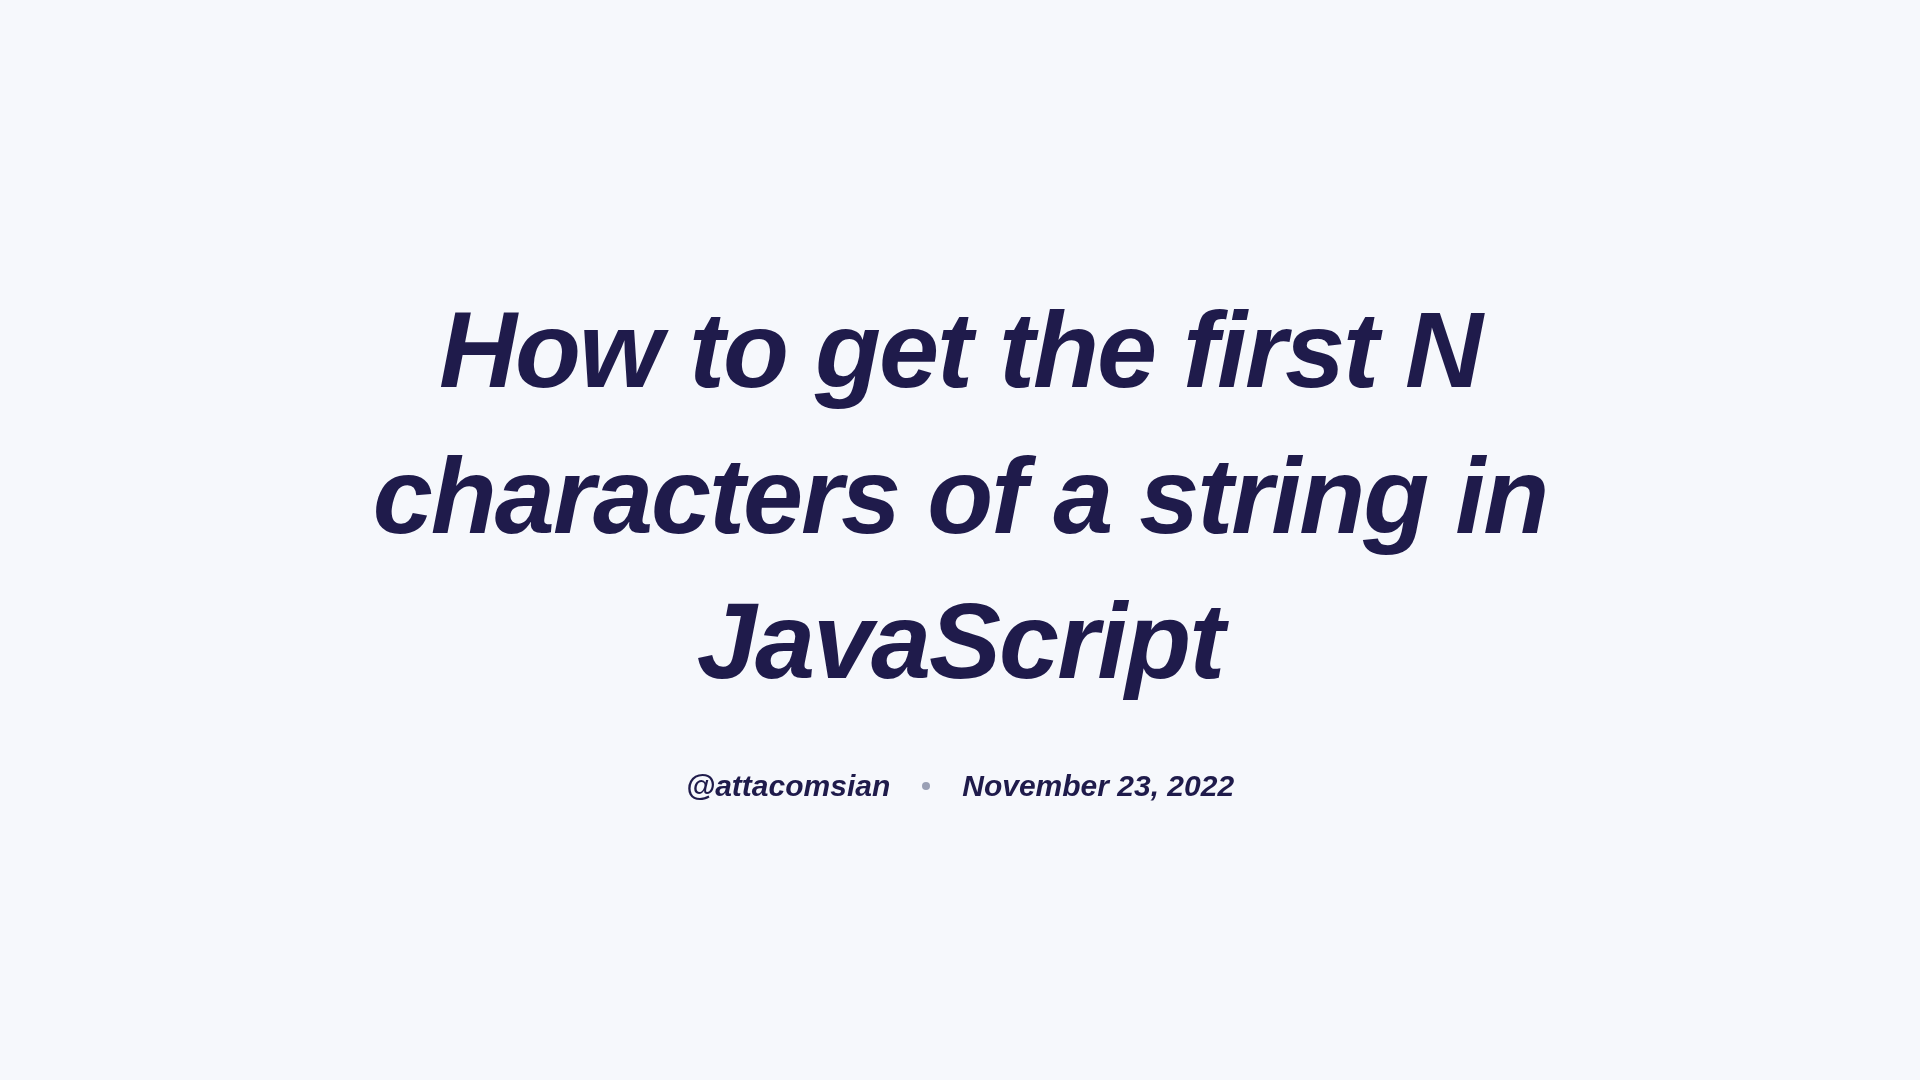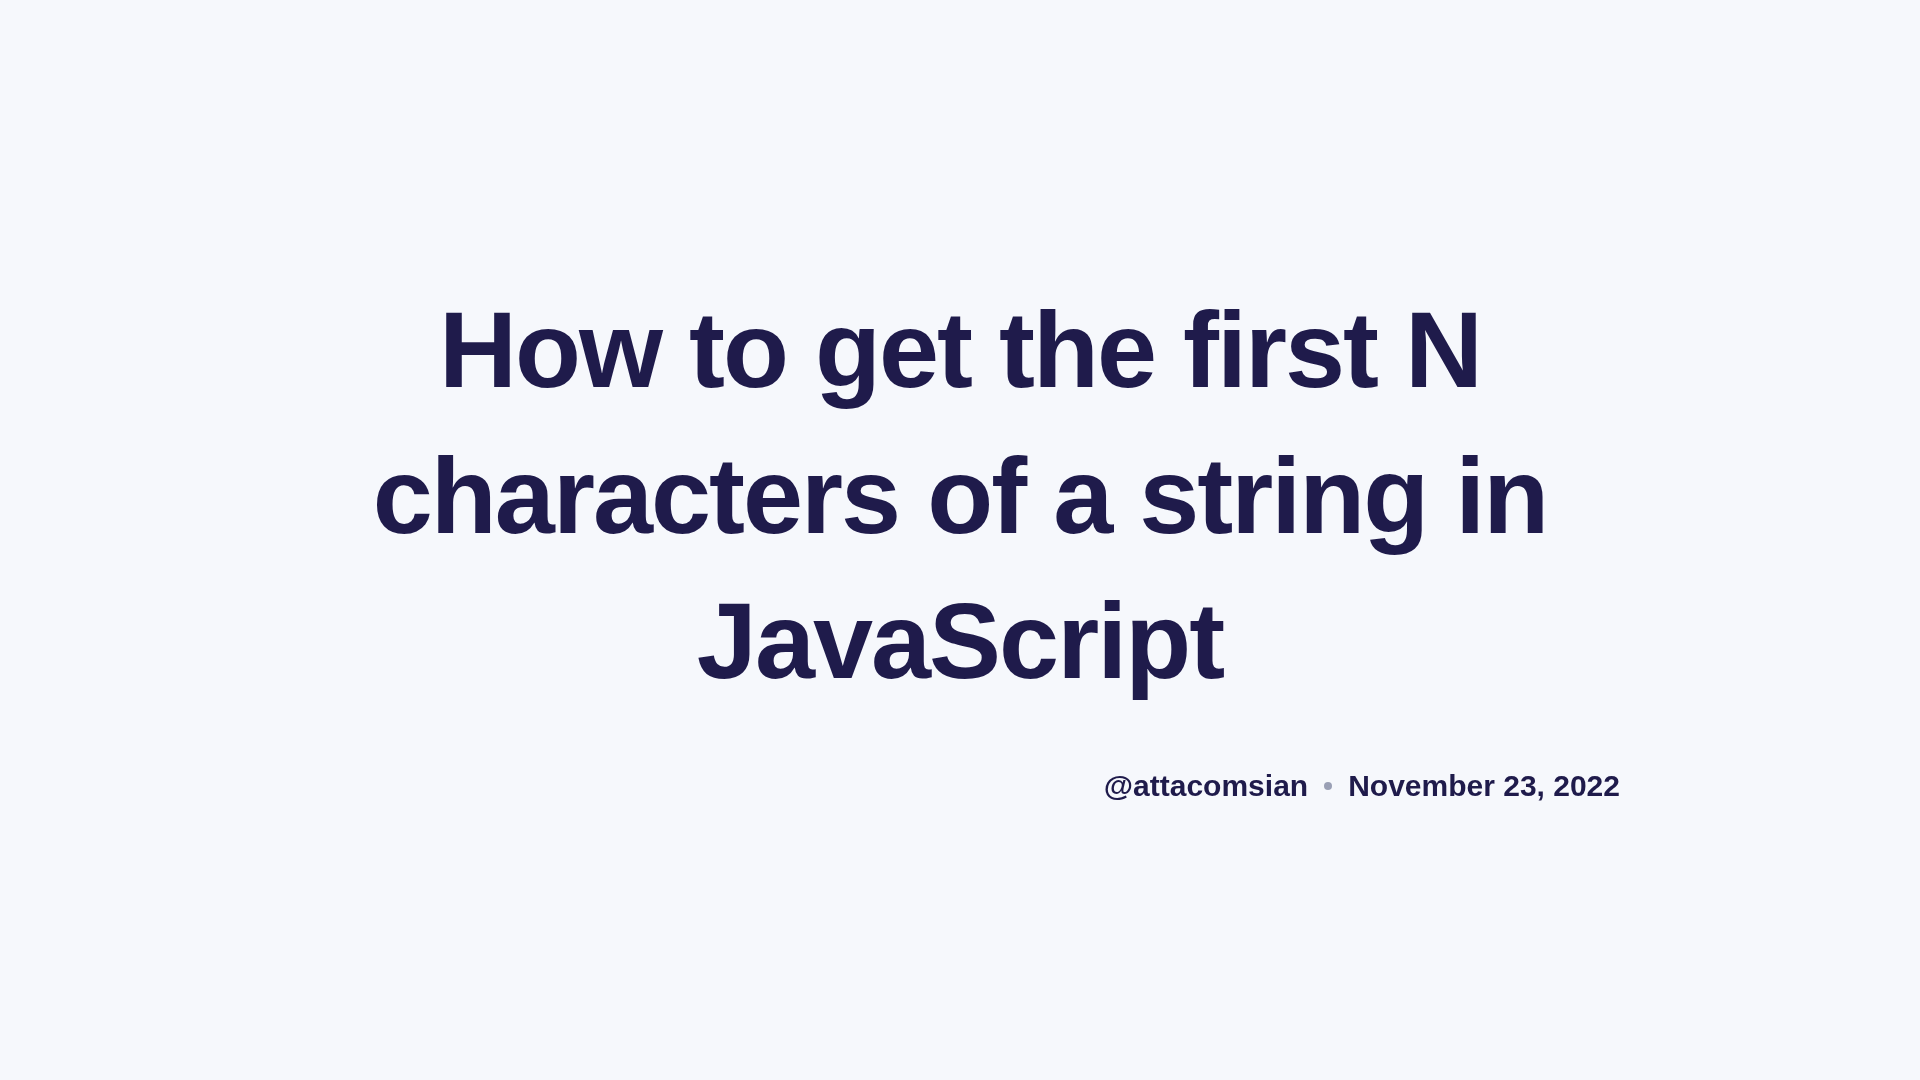--- a/index.html
+++ b/index.html
@@ -16,39 +16,40 @@
       flex-direction: column;
       justify-content: center;
       align-items: center;
       font-family: -apple-system, BlinkMacSystemFont, "Segoe UI", Helvetica, Arial, sans-serif;
       overflow: hidden;
     }
     
     .container {
       display: flex;
       flex-direction: column;
-      align-items: flex-end;
+      align-items: center;
       text-align: center;
       max-width: 1400px;
       padding: 0 40px;
+      font-style: italic;
     }
     
     .title {
       font-size: 108px;
       font-weight: 800;
       color: #1f1b4b;
       line-height: 1.35;
       letter-spacing: -2px;
       margin-bottom: 55px;
     }
     
     .meta {
       display: flex;
       align-items: center;
-      gap: 16px;
+      gap: 32px;
       font-size: 30px;
       font-weight: 700;
       color: #1f1b4b;
     }
     
     .separator {
       width: 8px;
       height: 8px;
       border-radius: 50%;
       background-color: #9aa0b5;

